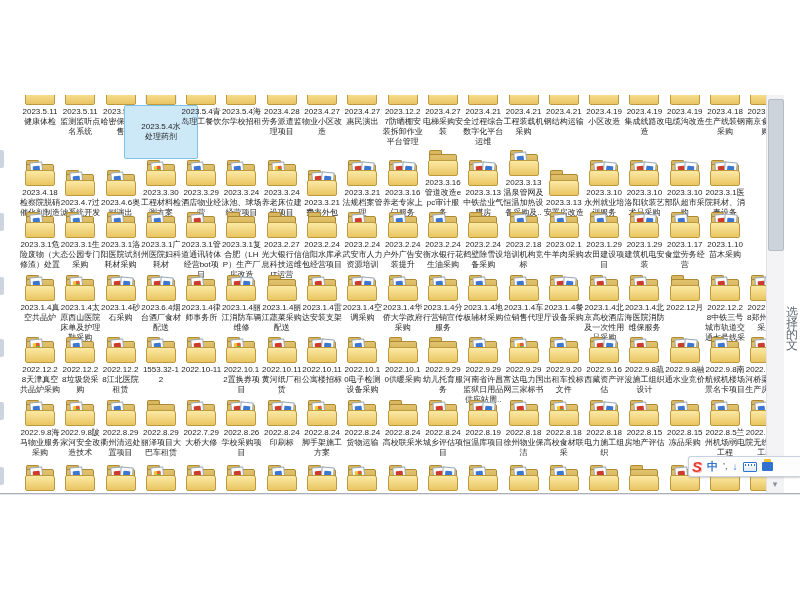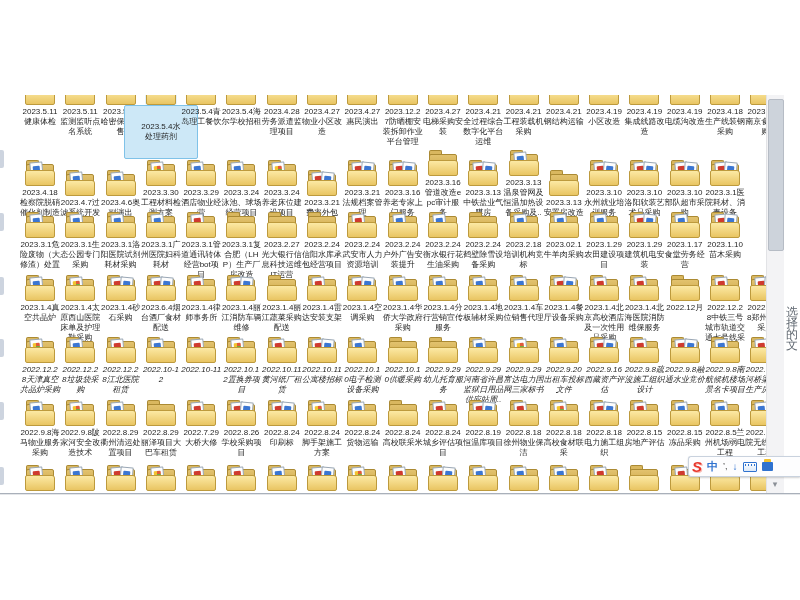--- a/index.html
+++ b/index.html
@@ -996,21 +996,21 @@
                 </div>
                 <div class="doc d2">
                   <div class="mark blue"></div>
                 </div>
                 <div class="f-front"></div>
               </div>
             </div>
             <div class="label">2022.12.28郑州沥青采购</div>
           </div>
         </div>
-        <div class="row" style="top: 240px; font-style: italic;">
+        <div class="row" style="top: 240px;">
           <div class="item">
             <div class="iconwrap">
               <div class="folder">
                 <div class="f-tab"></div>
                 <div class="f-back"></div>
                 <div class="doc d1">
                   <div class="mark media"></div>
                 </div>
                 <div class="f-front"></div>
               </div>
@@ -1047,21 +1047,21 @@
             <div class="iconwrap">
               <div class="folder">
                 <div class="f-tab"></div>
                 <div class="f-back"></div>
                 <div class="doc d1">
                   <div class="mark blue"></div>
                 </div>
                 <div class="f-front"></div>
               </div>
             </div>
-            <div class="label">2022.10-12</div>
+            <div class="label">1553.32-12</div>
           </div>
           <div class="item">
             <div class="iconwrap">
               <div class="folder">
                 <div class="f-tab"></div>
                 <div class="f-back"></div>
                 <div class="doc d1">
                   <div class="mark red"></div>
                 </div>
                 <div class="f-front"></div>

